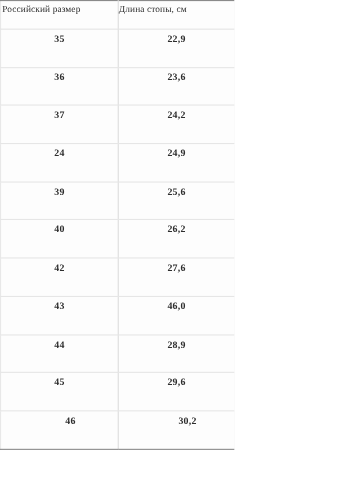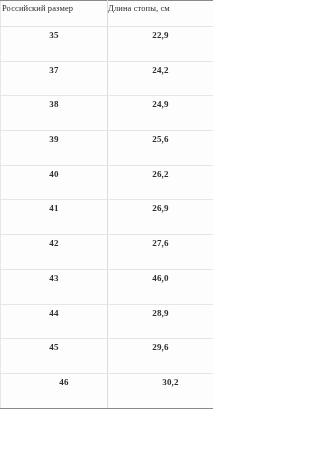--- a/index.html
+++ b/index.html
@@ -104,38 +104,38 @@
         <th class="th-size">Российский размер</th>
         <th class="th-len">Длина стопы, см</th>
       </tr>
     </thead>
     <tbody id="table-body">
         <tr class="data-row">
           <td class="cell-size">35</td>
           <td class="cell-len">22,9</td>
         </tr>
         <tr class="data-row">
+          <td class="cell-size">36</td>
+          <td class="cell-len">23,6</td>
+        </tr>
+        <tr class="data-row">
           <td class="cell-size">37</td>
           <td class="cell-len">24,2</td>
         </tr>
         <tr class="data-row">
-          <td class="cell-size">38</td>
+          <td class="cell-size">24</td>
           <td class="cell-len">24,9</td>
         </tr>
         <tr class="data-row">
           <td class="cell-size">39</td>
           <td class="cell-len">25,6</td>
         </tr>
         <tr class="data-row">
           <td class="cell-size">40</td>
           <td class="cell-len">26,2</td>
-        </tr>
-        <tr class="data-row">
-          <td class="cell-size">41</td>
-          <td class="cell-len">26,9</td>
         </tr>
         <tr class="data-row">
           <td class="cell-size">42</td>
           <td class="cell-len">27,6</td>
         </tr>
         <tr class="data-row">
           <td class="cell-size">43</td>
           <td class="cell-len">46,0</td>
         </tr>
         <tr class="data-row">

